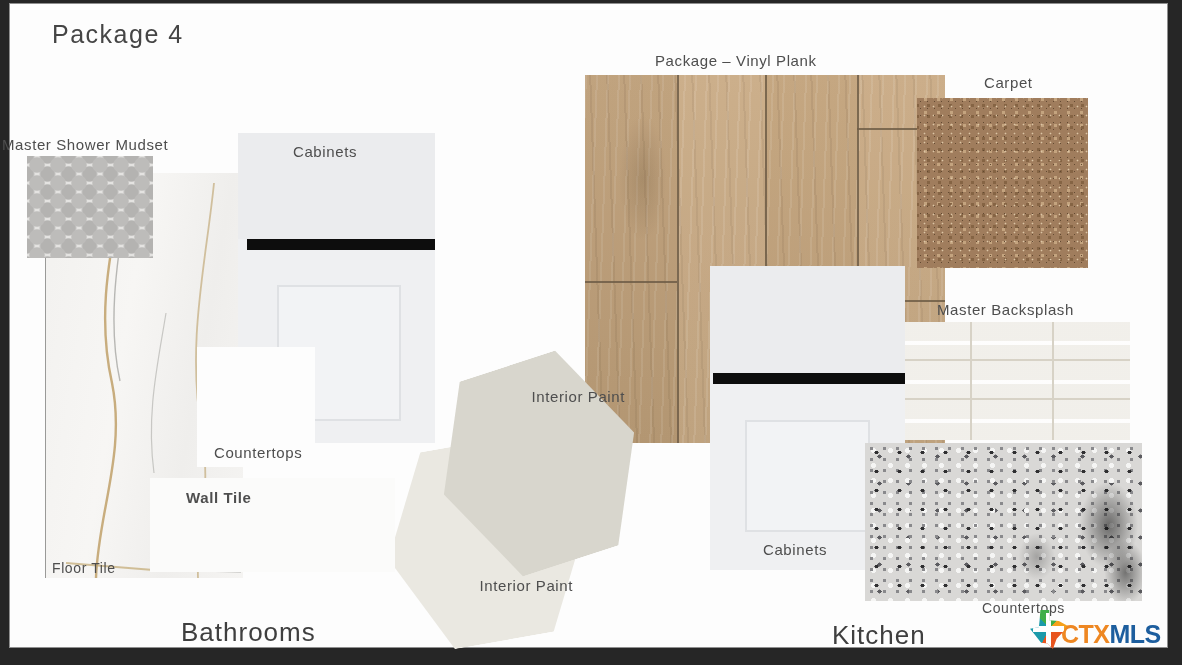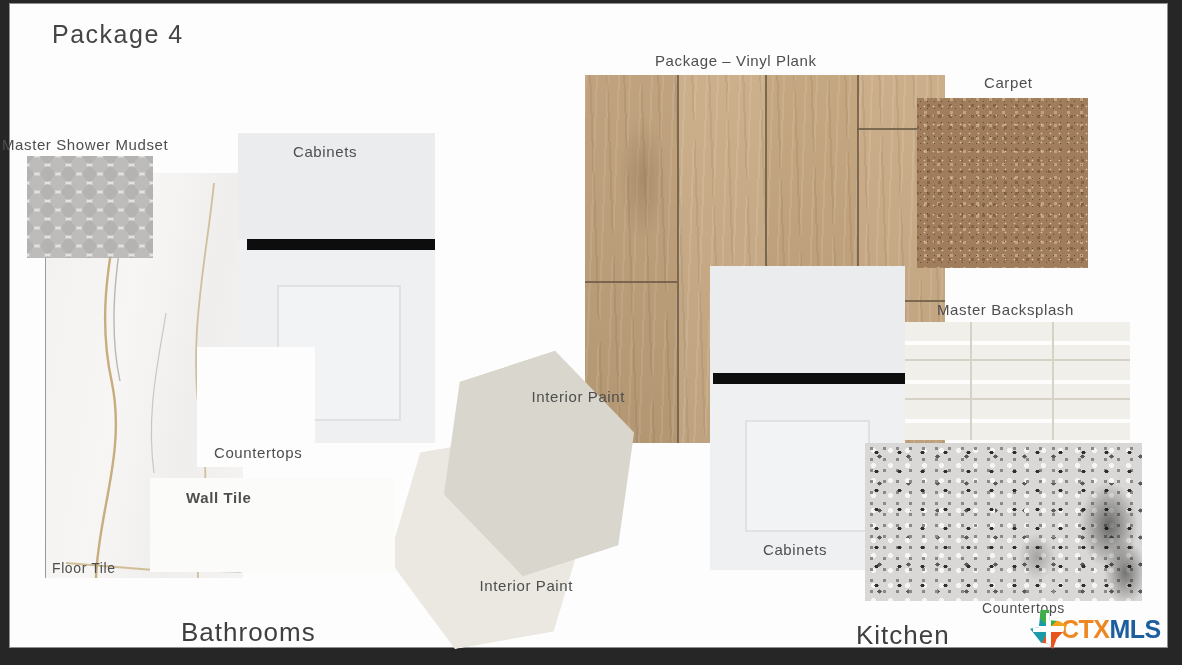--- a/index.html
+++ b/index.html
@@ -121,21 +121,21 @@
       radial-gradient(ellipse 30px 46px at 94% 82%, rgba(15,15,15,0.5), rgba(0,0,0,0) 70%),
       radial-gradient(ellipse 26px 34px at 62% 72%, rgba(40,40,40,0.3), rgba(0,0,0,0) 70%),
       radial-gradient(#2f2f31 12%, rgba(0,0,0,0) 13%),
       radial-gradient(#89898c 18%, rgba(0,0,0,0) 19%),
       radial-gradient(#f5f5f4 24%, rgba(0,0,0,0) 25%),
       radial-gradient(#5c5c60 10%, rgba(0,0,0,0) 11%);
     background-size:100% 100%,100% 100%,100% 100%,23px 19px,13px 11px,17px 15px,29px 27px;
   }
 
   
-  .logo{position:absolute;left:1030px;top:610px;z-index:6;display:flex;align-items:center;}
+  .logo{position:absolute;left:1030px;top:610px;z-index:6;display:flex;align-items:flex-end;}
   .tx-icon{
     position:relative;width:37px;height:39px;margin-right:-6px;
     clip-path:polygon(28% 0,52% 0,52% 26%,78% 28%,100% 40%,88% 58%,72% 74%,62% 100%,48% 86%,30% 84%,12% 62%,0 48%,24% 44%,26% 26%);
     background:conic-gradient(from -45deg at 52% 46%, #3fae49 0 90deg, #f5a11c 90deg 150deg, #e8541e 150deg 250deg, #1b9aaa 250deg 360deg);
   }
   .tx-icon .plus-v{position:absolute;left:44%;top:8%;width:14%;height:84%;background:#fff;}
   .tx-icon .plus-h{position:absolute;left:8%;top:42%;width:84%;height:15%;background:#fff;}
   .logo-text{font-size:25px;font-weight:bold;letter-spacing:-0.5px;}
   .logo-ctx{color:#ee8722;}
   .logo-mls{color:#1d5e9e;}
@@ -210,21 +210,21 @@
   <div class="abs cabinet kitchen-cabinet">
     <div class="cab-top"></div>
     <div class="cab-bar"></div>
     <div class="cab-panel"></div>
   </div>
   <div class="lbl" style="left:763px;top:541px;">Cabinets</div>
 
   <div class="abs granite"></div>
   <div class="lbl" style="left:982px;top:600px;font-size:14px;">Countertops</div>
 
-  <div class="lbl lbl-big" style="left:832px;top:620px;margin-left:24px;">Kitchen</div>
+  <div class="lbl lbl-big" style="left:832px;top:620px;">Kitchen</div>
 
   <div class="logo">
     <div class="tx-icon">
       <div class="plus-v"></div>
       <div class="plus-h"></div>
     </div>
     <span class="logo-text logo-ctx">CTX</span>
     <span class="logo-text logo-mls">MLS</span>
   </div>
 </div>

